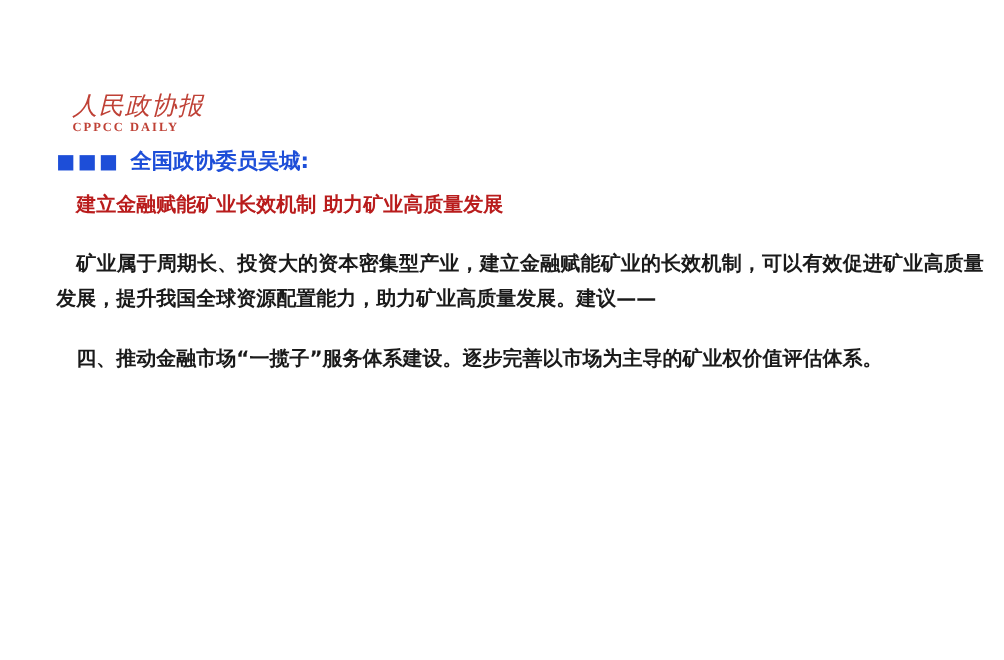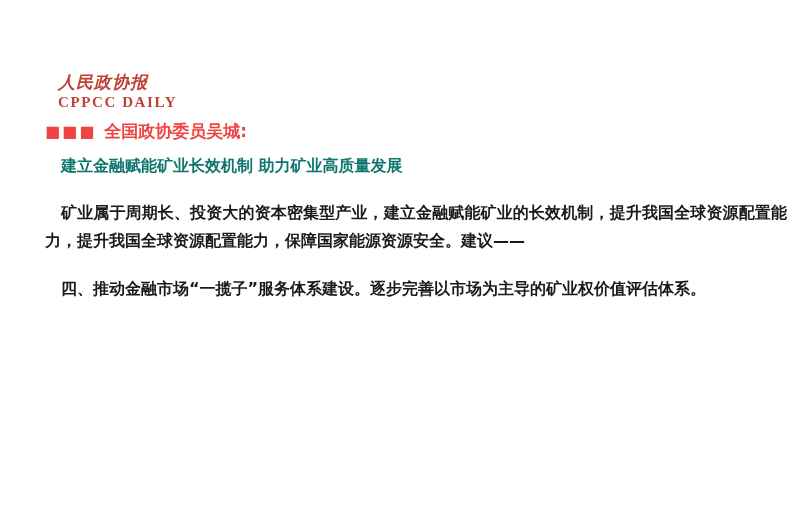--- a/index.html
+++ b/index.html
@@ -14,53 +14,53 @@
     }
     .page {
       box-sizing: border-box;
       width: 803px;
       height: 528px;
       padding: 74px 16px 0 45px;
     }
     .masthead { margin-left: 13px; }
     .logo-cn {
       color: #bf4136;
-      font-size: 17px;
-      font-weight: bold;
+      font-size: 20px;
+      font-weight: normal;
       font-style: italic;
       letter-spacing: 1px;
       line-height: 1.05;
     }
     .logo-en {
       color: #bf4136;
       font-family: "Liberation Serif", "DejaVu Serif", serif;
       font-weight: bold;
-      font-size: 15px;
+      font-size: 10px;
       letter-spacing: 1.6px;
       margin-top: 3px;
       line-height: 1;
     }
     .kicker {
       margin-top: 11px;
       font-size: 17px;
       font-weight: bold;
-      color: #ef4444;
+      color: #1d4ed8;
       line-height: 1.2;
       white-space: nowrap;
     }
     .kicker .squares {
       font-size: 16px;
       letter-spacing: 2px;
       margin-right: 8px;
     }
     .title {
       margin: 14px 0 22px 0;
       font-size: 16px;
       font-weight: bold;
-      color: #0f766e;
+      color: #b91c1c;
       text-indent: 1em;
       line-height: 22px;
     }
     .para {
       margin: 0 0 7px 0;
       font-size: 16px;
       font-weight: bold;
       color: #1a1a1a;
       line-height: 28px;
       text-indent: 1em;
@@ -78,20 +78,20 @@
     <div class="logo-cn">人民政协报</div>
     <div class="logo-en">CPPCC DAILY</div>
   </div>
 
   <div class="kicker">
     <span class="squares">■■■</span><span>全国政协委员吴城:</span>
   </div>
 
   <h1 class="title">建立金融赋能矿业长效机制 助力矿业高质量发展</h1>
 
-  <p class="para">矿业属于周期长、投资大的资本密集型产业，建立金融赋能矿业的长效机制，提升我国全球资源配置能力，提升我国全球资源配置能力，保障国家能源资源安全。建议——</p>
+  <p class="para">矿业属于周期长、投资大的资本密集型产业，建立金融赋能矿业的长效机制，可以有效促进矿业高质量发展，提升我国全球资源配置能力，助力矿业高质量发展。建议——</p>
 
 
 
 
   <p class="para last">四、推动金融市场“一揽子”服务体系建设。逐步完善以市场为主导的矿业权价值评估体系。</p>
 
 </div>
 
 </body></html>

